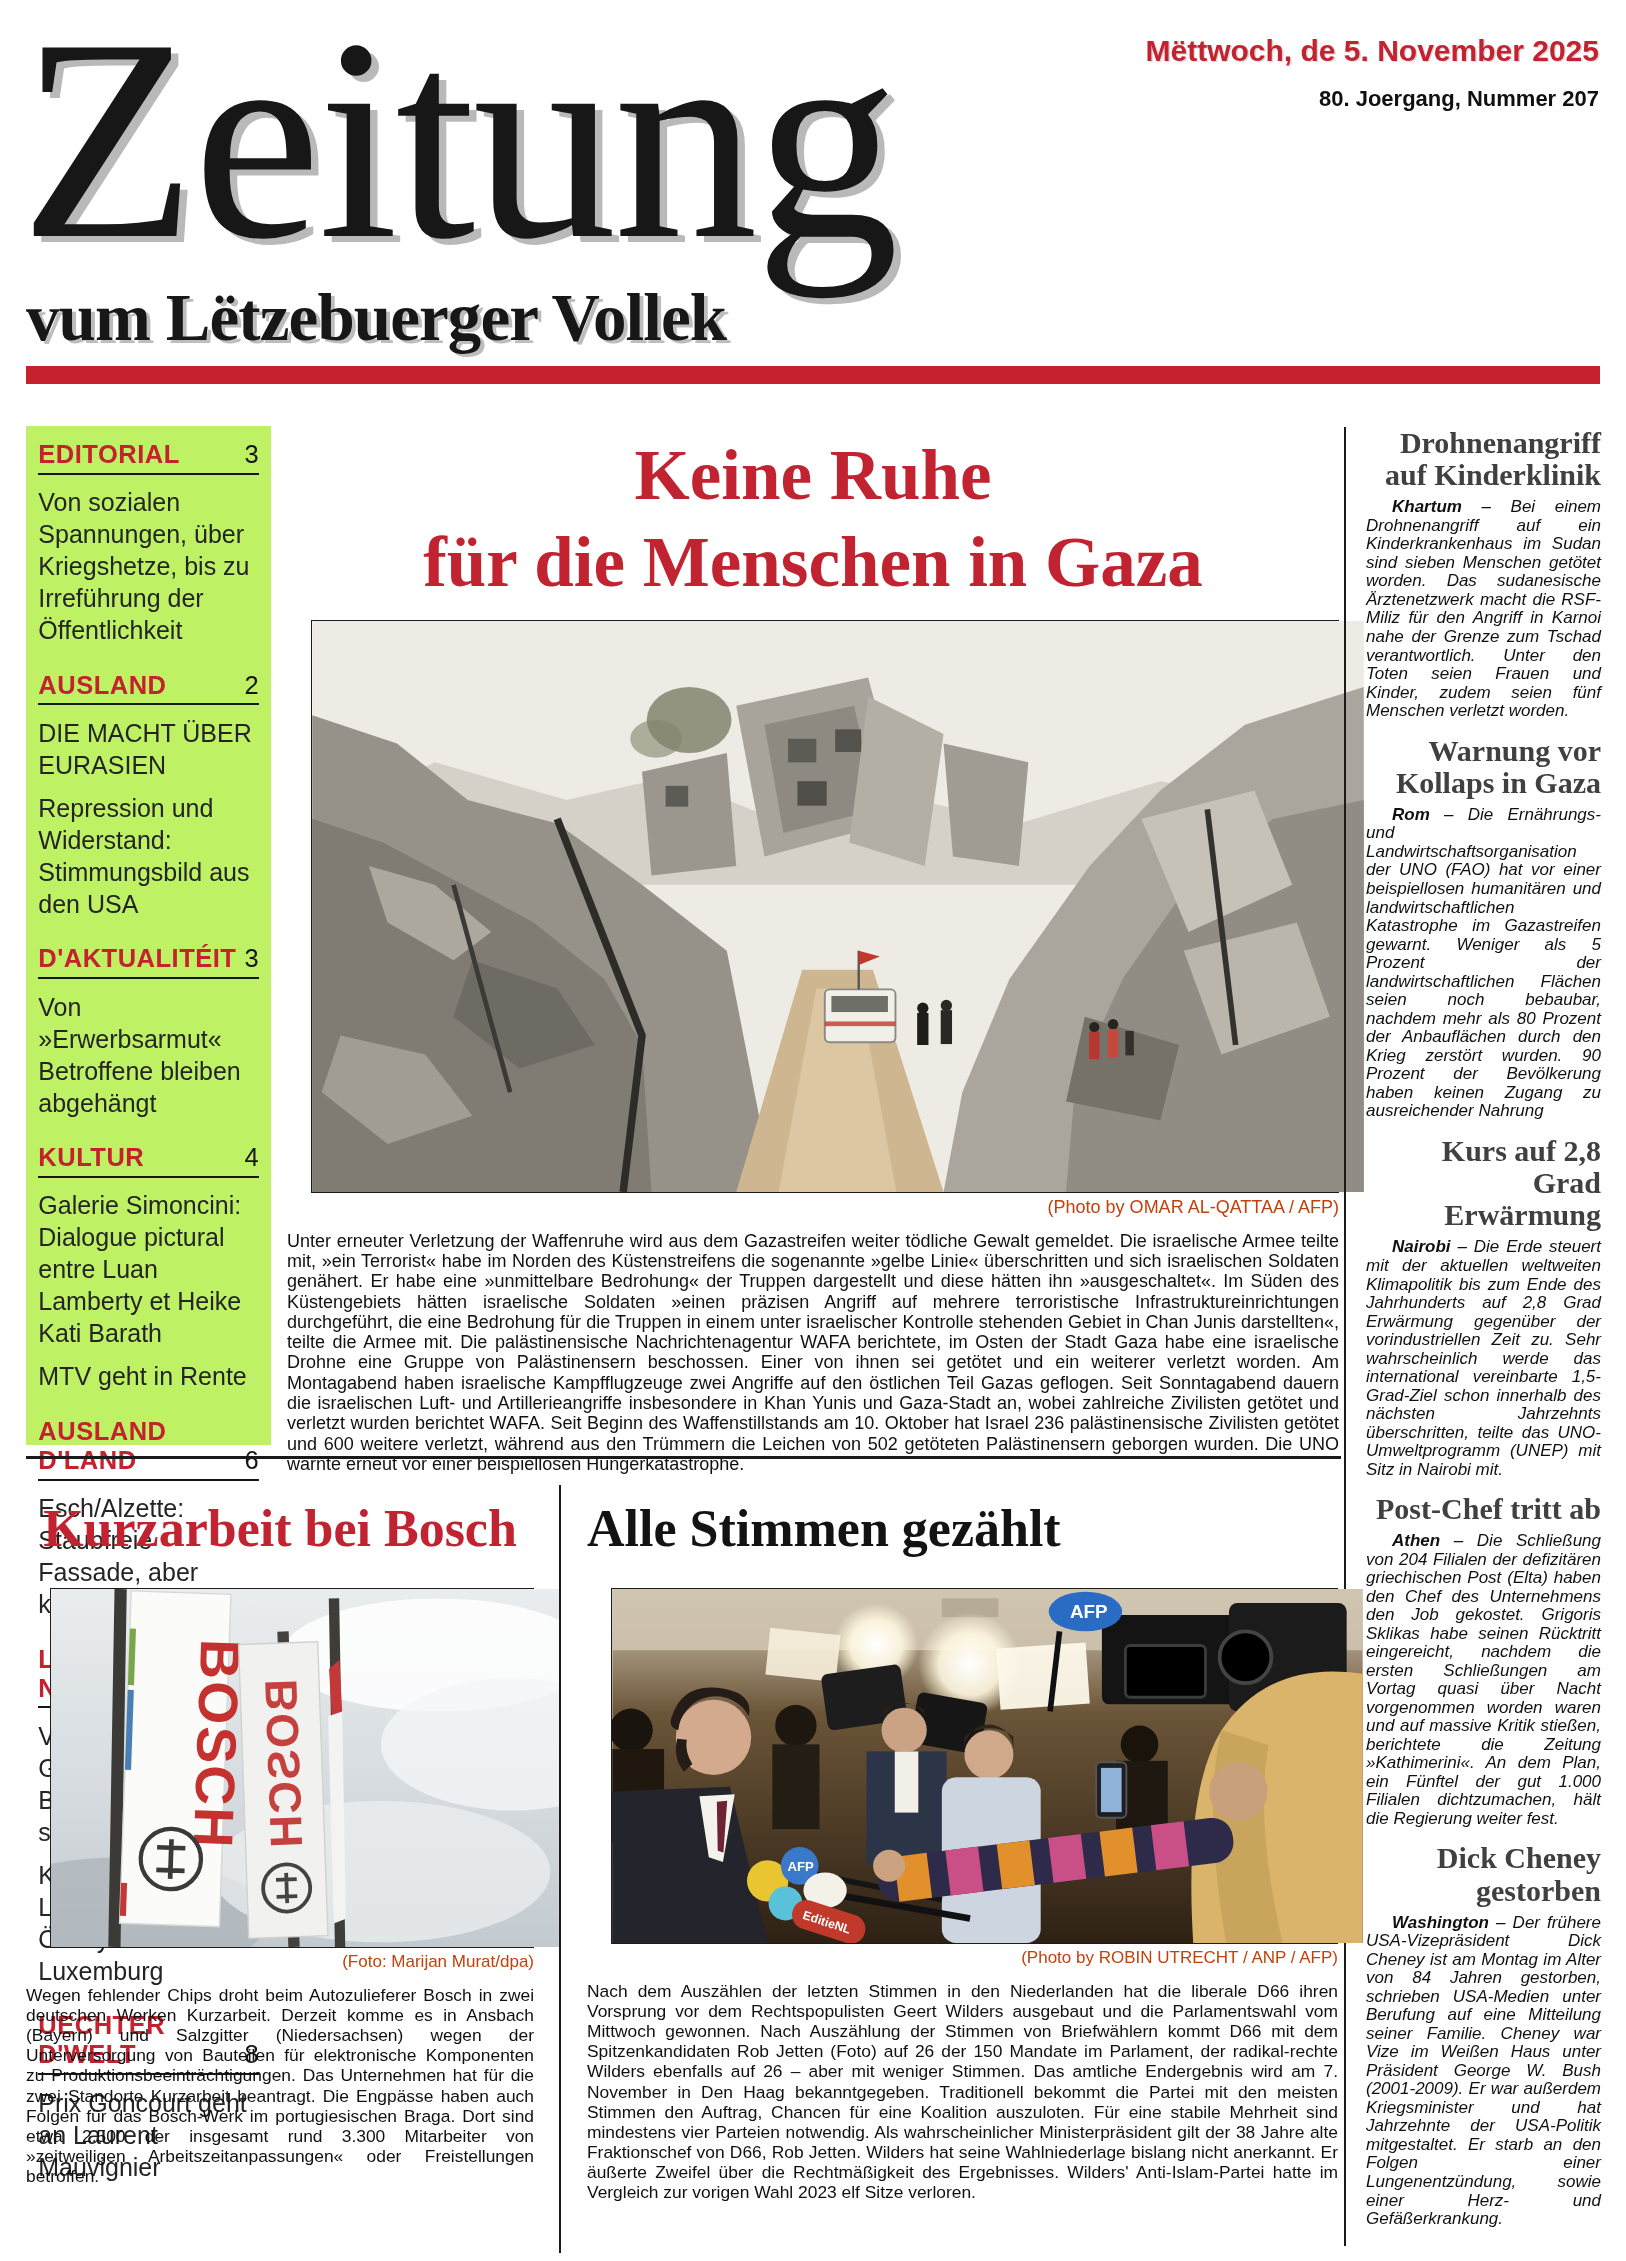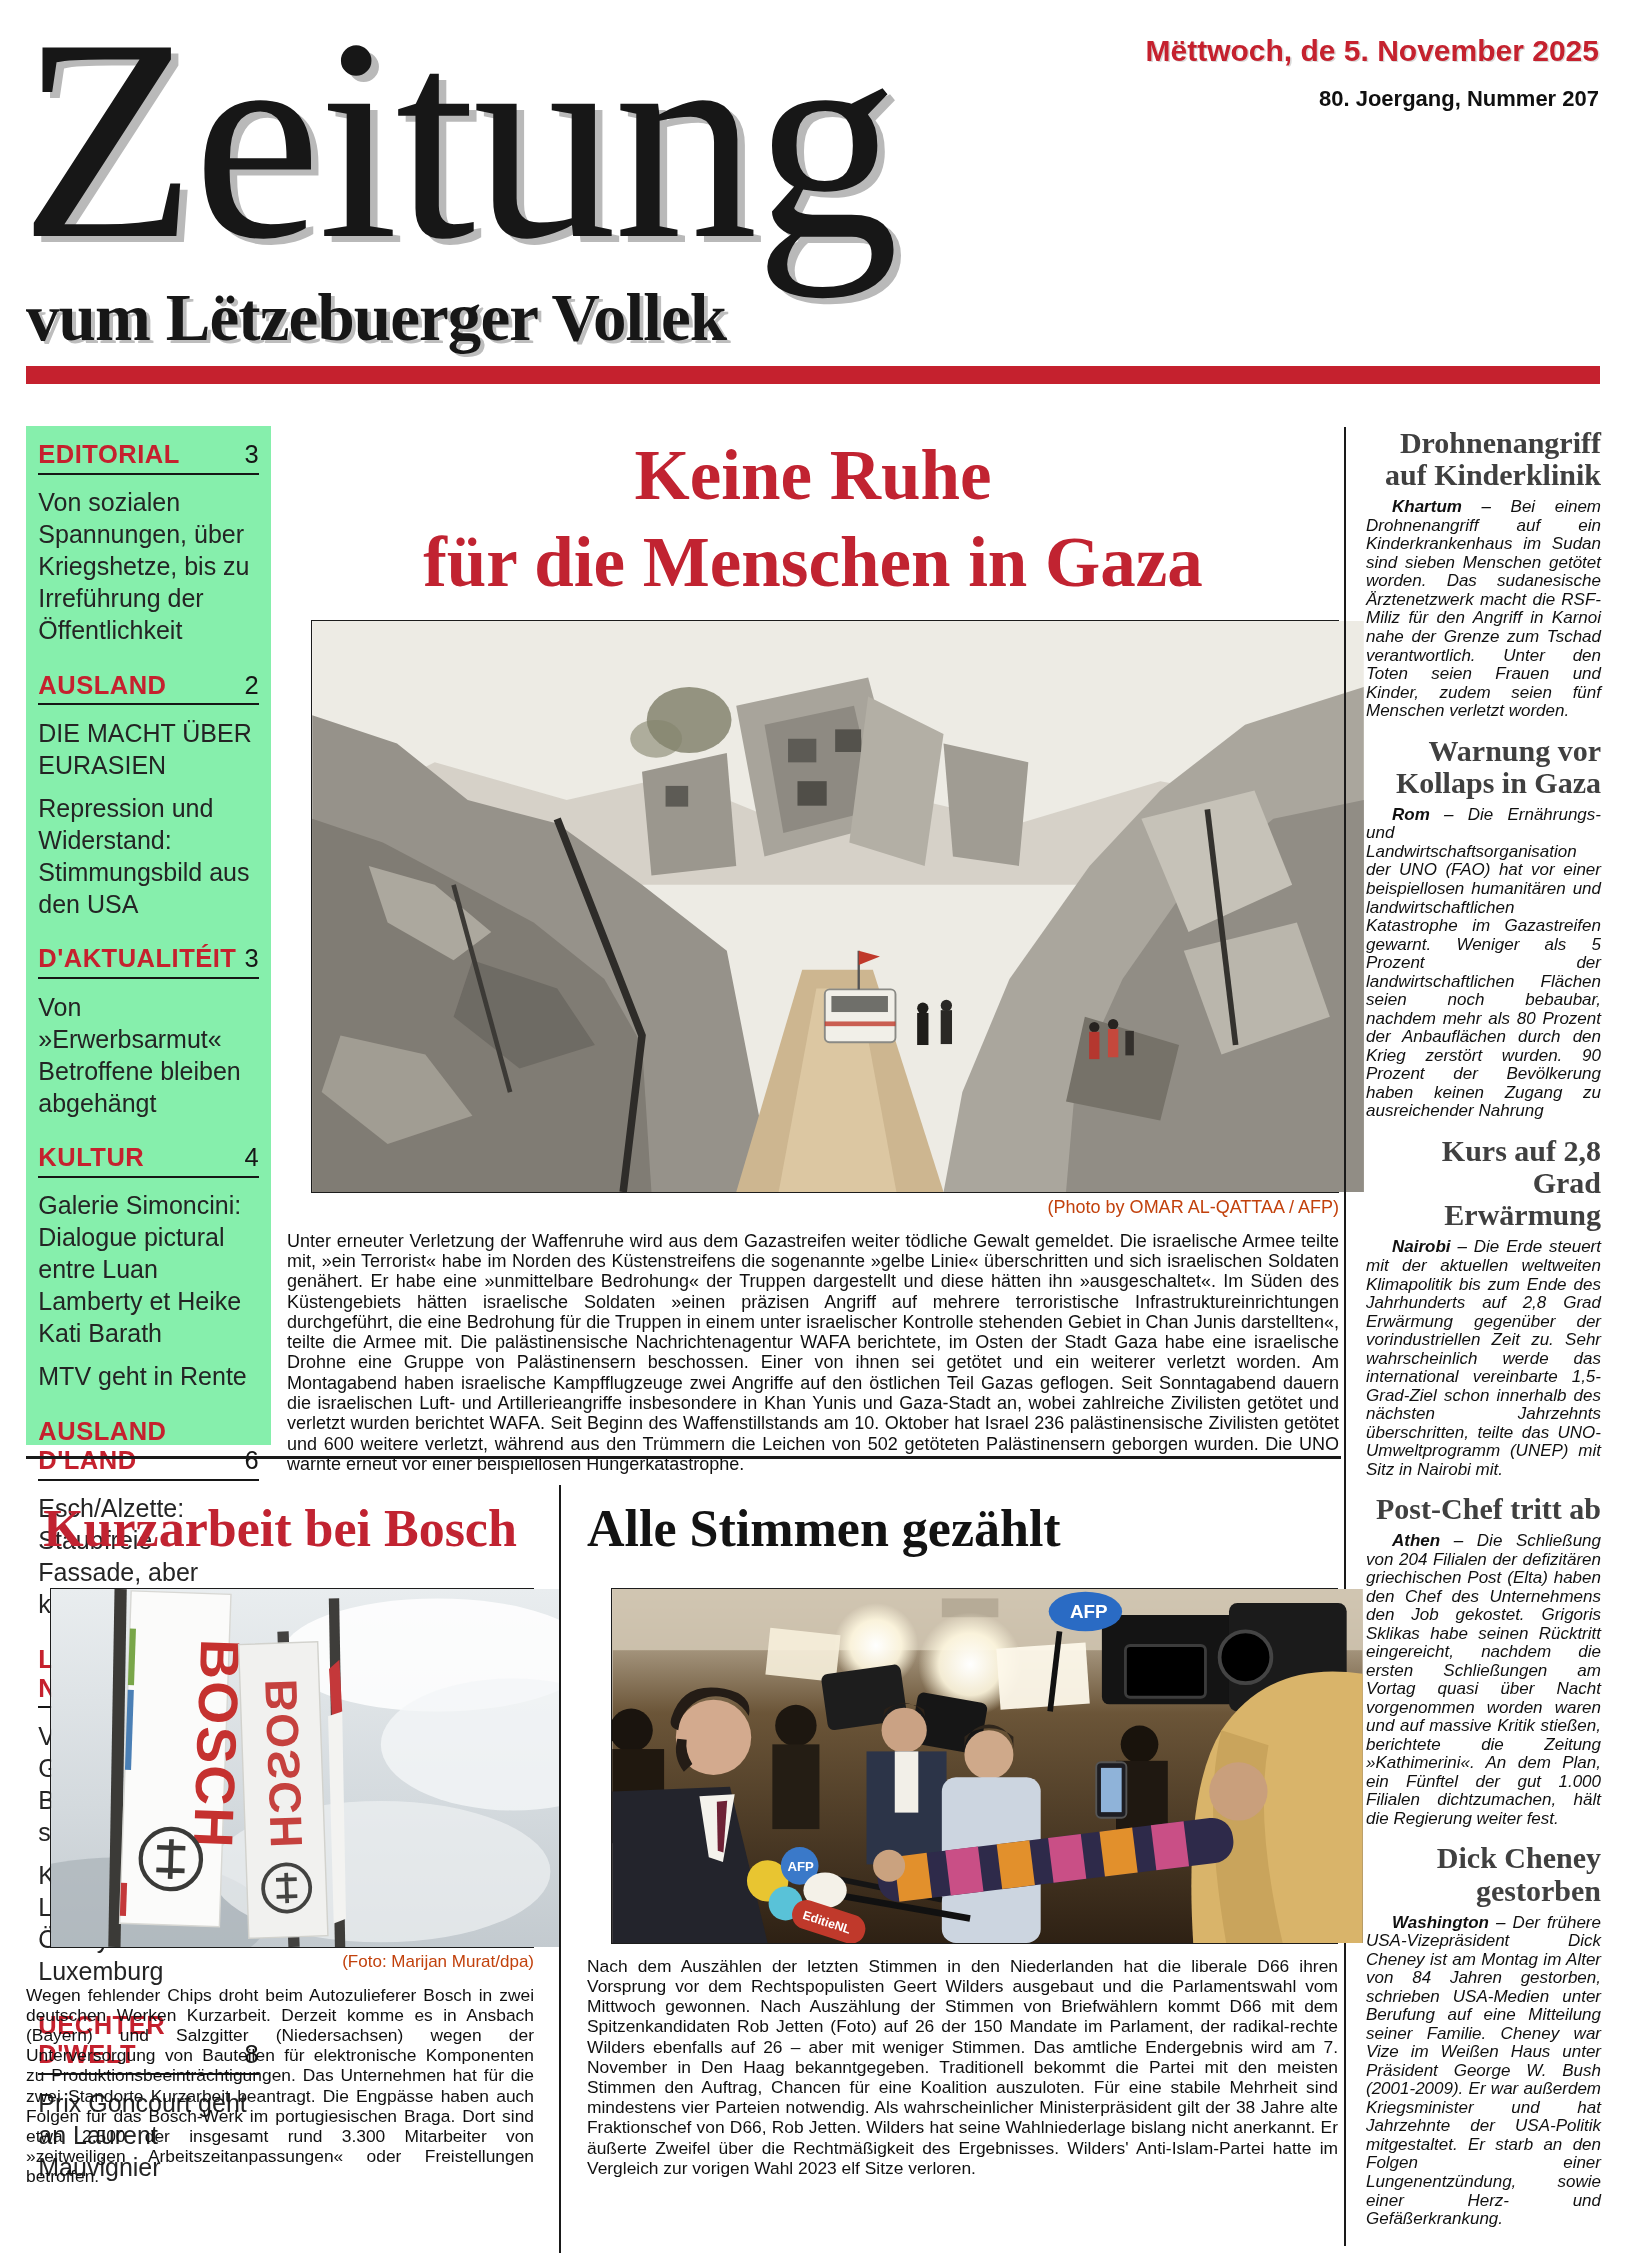--- a/index.html
+++ b/index.html
@@ -12,21 +12,21 @@
   .m-issue{position:absolute;top:86px;right:27px;font-weight:bold;font-size:22px;color:#101010;}
   .m-title{position:absolute;left:20px;top:-41px;margin:0;font-family:"Liberation Serif",serif;
            font-weight:normal;font-size:288px;line-height:1.25;color:#171717;
            text-shadow:7.5px 6.1px 0 #b9b9b9;letter-spacing:-2.8px;}
   .m-sub{position:absolute;left:26px;top:279px;font-family:"Liberation Serif",serif;
          font-weight:bold;font-size:67px;color:#171717;text-shadow:3.8px 3.3px 0 #bdbdbd;letter-spacing:-0.9px;}
   .redbar{position:absolute;left:26px;top:366px;width:1574px;height:18px;background:#c5212e;}
 
   
   .sidebar{position:absolute;left:26px;top:426px;width:245px;height:1019px;
-           background:#86efac;padding:14px 12.3px;box-sizing:border-box;}
+           background:#bef264;padding:14px 12.3px;box-sizing:border-box;}
   .sb-sec{margin-bottom:24.5px;}
   .sb-head{display:flex;justify-content:space-between;align-items:flex-end;
            border-bottom:2.4px solid #161616;padding-bottom:3.8px;}
   .sb-title{font-weight:bold;font-size:25.5px;color:#c5212e;letter-spacing:0.5px;}
   .sb-page{font-size:25.5px;color:#161616;}
   .sb-item{margin:11.3px 0 0 0;font-size:25px;line-height:1.28;color:#242424;}
 
   
   .lead{position:absolute;left:287px;top:427px;width:1052px;}
   .lead-hl{margin:4.7px 0 0 0;text-align:center;font-family:"Liberation Serif",serif;
@@ -331,20 +331,21 @@
             <rect x="930" y="520" width="70" height="96" fill="#c94f86"></rect>
             <rect x="1040" y="520" width="70" height="96" fill="#e2902c"></rect>
             <rect x="1150" y="520" width="70" height="96" fill="#c94f86"></rect>
           </g>
           <circle cx="588" cy="588" r="34" fill="#caa27f"></circle>
           <rect x="1028" y="368" width="64" height="118" rx="10" fill="#1d1d22" stroke="#555" stroke-width="4"></rect>
           <rect x="1038" y="380" width="44" height="94" fill="#8fb3d9"></rect>
         </g>
       </svg>
     </div>
+    <div class="credit">(Photo by ROBIN UTRECHT / ANP / AFP)</div>
     <p class="body-txt">Nach dem Auszählen der letzten Stimmen in den Niederlanden hat die liberale D66 ihren Vorsprung vor dem Rechtspopulisten Geert Wilders ausgebaut und die Parlamentswahl vom Mittwoch gewonnen. Nach Auszählung der Stimmen von Briefwählern kommt D66 mit dem Spitzenkandidaten Rob Jetten (Foto) auf 26 der 150 Mandate im Parlament, der radikal-rechte Wilders ebenfalls auf 26 – aber mit weniger Stimmen. Das amtliche Endergebnis wird am 7. November in Den Haag bekanntgegeben. Traditionell bekommt die Partei mit den meisten Stimmen den Auftrag, Chancen für eine Koalition auszuloten. Für eine stabile Mehrheit sind mindestens vier Parteien notwendig. Als wahrscheinlicher Ministerpräsident gilt der 38 Jahre alte Fraktionschef von D66, Rob Jetten. Wilders hat seine Wahlniederlage bislang nicht anerkannt. Er äußerte Zweifel über die Rechtmäßigkeit des Ergebnisses. Wilders' Anti-Islam-Partei hatte im Vergleich zur vorigen Wahl 2023 elf Sitze verloren.</p>
   </section>
 
   <aside class="briefs">
 
     <article class="brief">
       <h3>Drohnenangriff
 auf Kinderklinik</h3>
       <p><b class="dateline">Khartum</b> <span>– Bei einem Drohnenangriff auf ein Kinderkrankenhaus im Sudan sind sieben Menschen getötet worden. Das sudanesische Ärztenetzwerk macht die RSF-Miliz für den Angriff in Karnoi nahe der Grenze zum Tschad verantwortlich. Unter den Toten seien Frauen und Kinder, zudem seien fünf Menschen verletzt worden.</span></p>
     </article>

